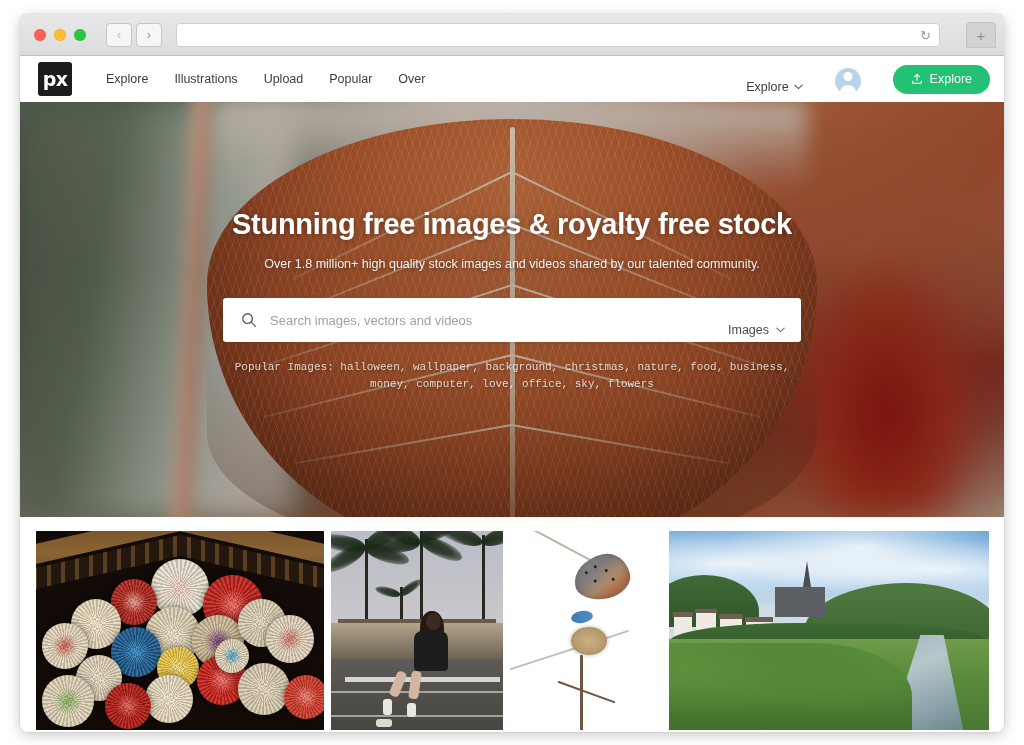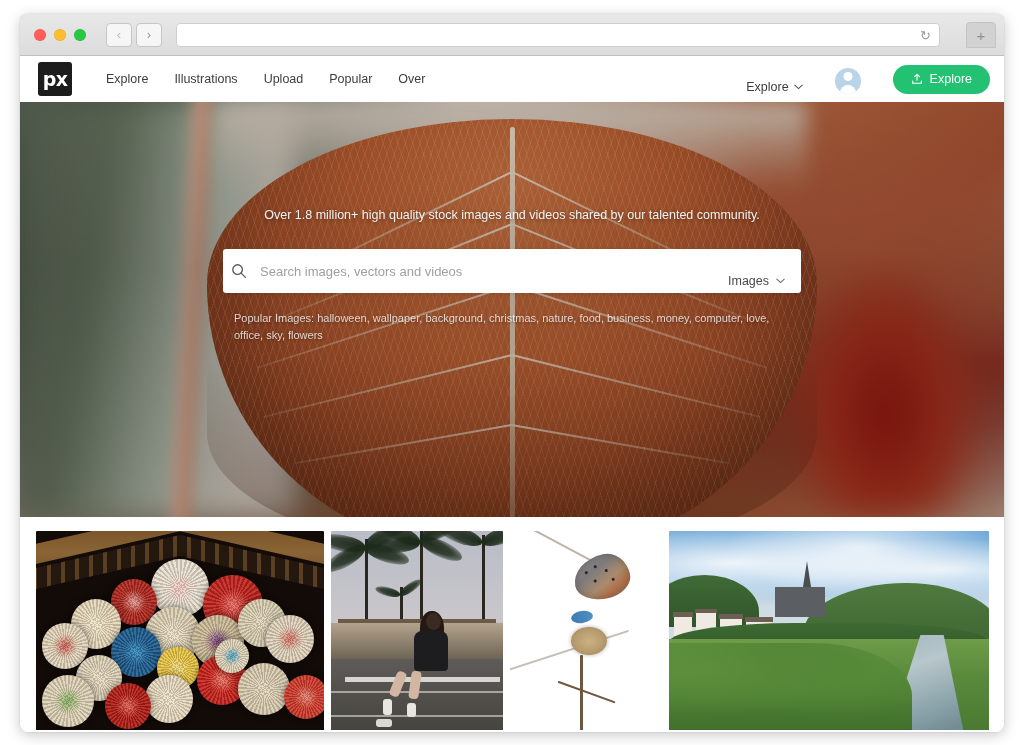--- a/index.html
+++ b/index.html
@@ -282,35 +282,36 @@
   }
   .hero-title {
     font-size: 29px;
     font-weight: 700;
     color: #ffffff;
     text-align: center;
     letter-spacing: -0.3px;
     text-shadow: 0 1px 6px rgba(0,0,0,0.35);
   }
   .hero-sub {
+    margin-top: 16px;
     font-size: 12.5px;
     color: #f2f2f2;
     text-align: center;
     text-shadow: 0 1px 4px rgba(0,0,0,0.4);
   }
 
   .search-wrap {
     margin-top: 27px;
     width: 578px;
     height: 44px;
     background: #ffffff;
     border-radius: 3px;
     display: flex;
     align-items: center;
-    padding: 0 16px 0 8px;
+    padding: 0 16px 0 18px;
     box-shadow: 0 1px 4px rgba(0,0,0,0.12);
   }
   .search-icon { width: 16px; height: 16px; flex: 0 0 auto; color: #5a5a5a; }
   .search-input {
     flex: 1;
     border: none;
     outline: none;
     font-size: 13px;
     color: #3b3b3b;
     margin-left: 13px;
@@ -321,24 +322,26 @@
   .search-type {
     display: flex; align-items: center; gap: 7px;
     font-size: 12.5px; color: #4a4a4a;
     padding-left: 14px;
     margin-top: 20px;
   }
 
   .popular {
     margin-top: 17px;
     width: 556px;
+    text-align: center;
     font-size: 11px;
     color: rgba(255,255,255,0.78);
     line-height: 1.55;
     text-shadow: 0 1px 3px rgba(0,0,0,0.35);
+    font-family: Liberation Mono, monospace;
   }
 
   .hero-credit {
     position: absolute;
     left: 0; right: 0;
     bottom: 14px;
     text-align: center;
     font-size: 11px;
     color: rgba(255,255,255,0.88);
     text-shadow: 0 1px 3px rgba(0,0,0,0.35);
@@ -578,20 +581,21 @@
         <div class="vein l" style="top:38%; width:44%; left:6%; transform:rotate(-18deg);"></div>
         <div class="vein l" style="top:54%; width:42%; left:8%; transform:rotate(-14deg);"></div>
         <div class="vein l" style="top:70%; width:36%; left:14%; transform:rotate(-10deg);"></div>
         <div class="leaf-shadow"></div>
       </div>
 
       <div class="hero-dim"></div>
     </div>
 
     <div class="hero-content">
+      <h1 class="hero-title">Stunning free images &amp; royalty free stock</h1>
       <p class="hero-sub">Over 1.8 million+ high quality stock images and videos shared by our talented community.</p>
 
       <div class="search-wrap">
         <svg class="search-icon" viewBox="0 0 18 18">
           <circle cx="7.4" cy="7.4" r="5.4" fill="none" stroke="#5a5a5a" stroke-width="1.5"></circle>
           <path d="M11.4 11.4 L16.2 16.2" stroke="#5a5a5a" stroke-width="1.5" stroke-linecap="round"></path>
         </svg>
         <input class="search-input" type="text" placeholder="Search images, vectors and videos" style="">
         <div class="search-type">
           <span>Images</span>

